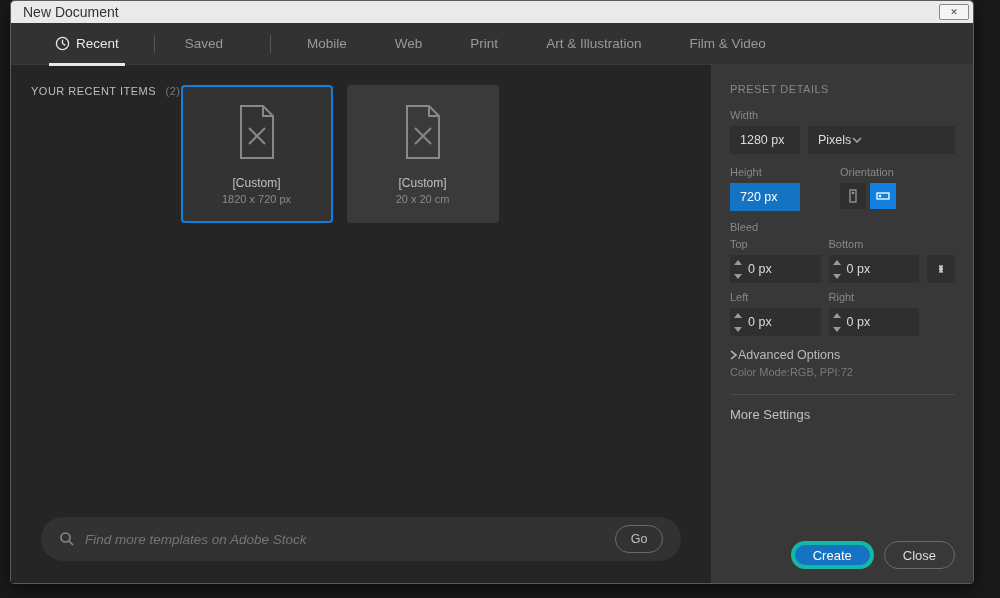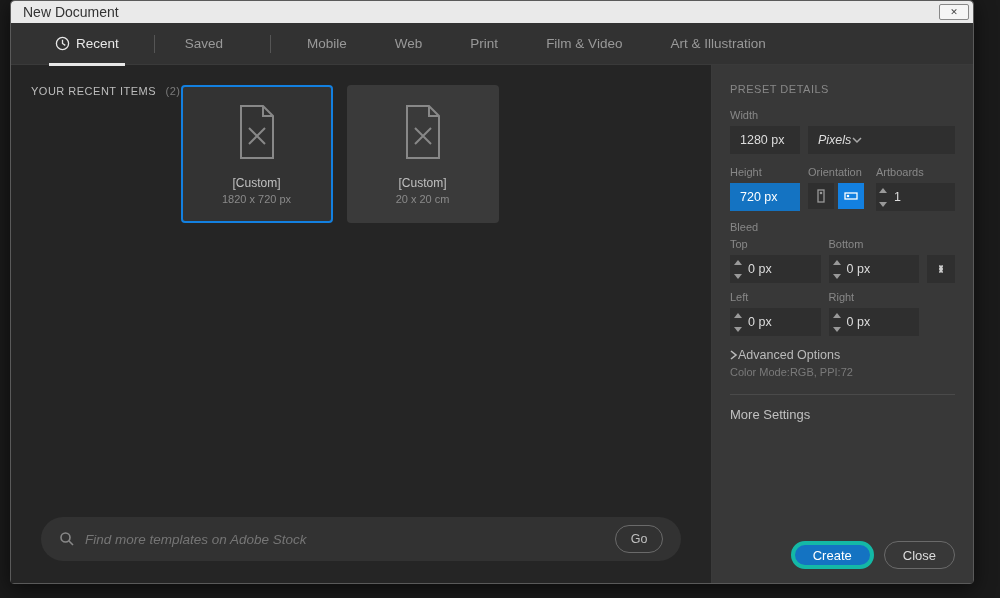--- a/index.html
+++ b/index.html
@@ -29,21 +29,21 @@
 .searchbar { position:absolute; left:30px; right:30px; bottom:22px; height:44px; background:#323232; border-radius:22px; display:flex; align-items:center; padding:0 18px; }
 .searchbar input { flex:1; background:none; border:none; outline:none; color:#aaa; font-size:13.5px; font-style:italic; }
 .go-btn { width:48px; height:28px; border:1.5px solid #6a6a6a; border-radius:14px; color:#c0c0c0; font-size:12.5px; display:flex; align-items:center; justify-content:center; cursor:pointer; }
 .right { width:262px; background:#383838; padding:18px 18px 14px 18px; display:flex; flex-direction:column; font-size:12px; color:#aaa; position:relative; border-left:1px solid #3a3a3a; }
 .plabel { font-size:11px; color:#888; letter-spacing:.5px; margin-bottom:8px; }
 .pname { font-size:18px; color:#e8e8e8; margin-bottom:14px; font-weight:300; }
 .flabel { font-size:11px; color:#888; margin-bottom:5px; margin-top:6px; }
 .frow { display:flex; gap:8px; align-items:center; margin-bottom:6px; }
 .input { background:#2f2f2f; color:#ddd; border:none; padding:6px 10px; font-size:12.5px; width:64px; height:28px; }
 .input.sel { background:#1473c2; color:#fff; }
-.dropdown { background:#2f2f2f; color:#ddd; height:28px; display:flex; align-items:center; padding:0 10px; font-size:12.5px; flex:1; cursor:pointer;font-style:italic; }
+.dropdown { background:#2f2f2f; color:#ddd; height:28px; display:flex; align-items:center; padding:0 10px; font-size:12.5px; flex:1; cursor:pointer; }
 .dropdown svg { width:12px; height:12px; }
 .threecol { display:flex; gap:8px; margin-bottom:6px; }
 .col { flex:1; }
 .orient { display:flex; gap:4px; }
 .orient .ob { width:26px; height:26px; background:#2f2f2f; border:1px solid transparent; display:flex; align-items:center; justify-content:center; cursor:pointer; }
 .orient .ob.active { border:1px solid #1380e0; background:#1380e0; }
 .orient .ob svg { width:14px; height:14px; }
 .ab-input { display:flex; background:#2f2f2f; height:28px; align-items:center; }
 .ab-input .spin { width:14px; display:flex; flex-direction:column; height:100%; }
 .ab-input .spin div { flex:1; display:flex; align-items:center; justify-content:center; }
@@ -93,24 +93,24 @@
       <div class="tab" style="margin-left:36px;">
           <span>Mobile</span>
         </div>
       <div class="tab">
           <span>Web</span>
         </div>
       <div class="tab">
           <span>Print</span>
         </div>
       <div class="tab">
+          <span>Art &amp; Illustration</span>
+        </div>
+      <div class="tab">
           <span>Film &amp; Video</span>
-        </div>
-      <div class="tab">
-          <span>Art &amp; Illustration</span>
         </div>
     </div>
     <div class="main">
       <div class="left">
         <div class="rtitle">
           <span>YOUR RECENT ITEMS</span>
           <span class="count">(2)</span>
         </div>
         <div class="cards">
           <div class="card sel">
@@ -160,55 +160,37 @@
                 <path d="M2 4 l4 4 l4 -4" fill="none" stroke="#aaa" stroke-width="1.5"></path>
               </svg>
           </div>
         </div>
 
         <div class="threecol">
           <div class="col" style="flex:0 0 70px;">
             <div class="flabel">Height</div>
             <input class="input sel" style="width: 70px;" value="720 px">
           </div>
-          <div class="col" style="flex:0 0 60px;">
+          <div class="col" style="flex:0 0 60px;margin-left:32px;">
             <div class="flabel">Orientation</div>
             <div class="orient">
               <div class="ob">
                   <svg viewBox="0 0 14 14">
                     <rect x="4" y="1" width="6" height="12" fill="none" stroke="#999" stroke-width="1.3"></rect>
                     <circle cx="7" cy="4" r="1.3" fill="#999"></circle>
                   </svg>
                 </div>
               <div class="ob active">
                   <svg viewBox="0 0 14 14">
                     <rect x="1" y="4" width="12" height="6" fill="none" stroke="#fff" stroke-width="1.3"></rect>
                     <circle cx="4" cy="7" r="1.3" fill="#fff"></circle>
                   </svg>
                 </div>
             </div>
           </div>
-          <div class="col">
-            <div class="flabel">Artboards</div>
-            <div class="ab-input">
-              <div class="spin">
-                  <div>
-                    <svg viewBox="0 0 8 5">
-                      <path d="M0 5 L4 0 L8 5 z"></path>
-                    </svg>
-                  </div>
-                  <div>
-                    <svg viewBox="0 0 8 5">
-                      <path d="M0 0 L4 5 L8 0 z"></path>
-                    </svg>
-                  </div>
-                </div>
-              <input value="1" style="">
-            </div>
-          </div>
         </div>
 
         <div class="flabel" style="margin-top:4px;">Bleed</div>
 
         <div class="bleed-row" style="margin-bottom:8px;">
           <div class="b-group">
             <div class="flabel" style="margin-top:0;">Top</div>
             <div class="bleed-inp">
               <div class="spin">
                   <div>

